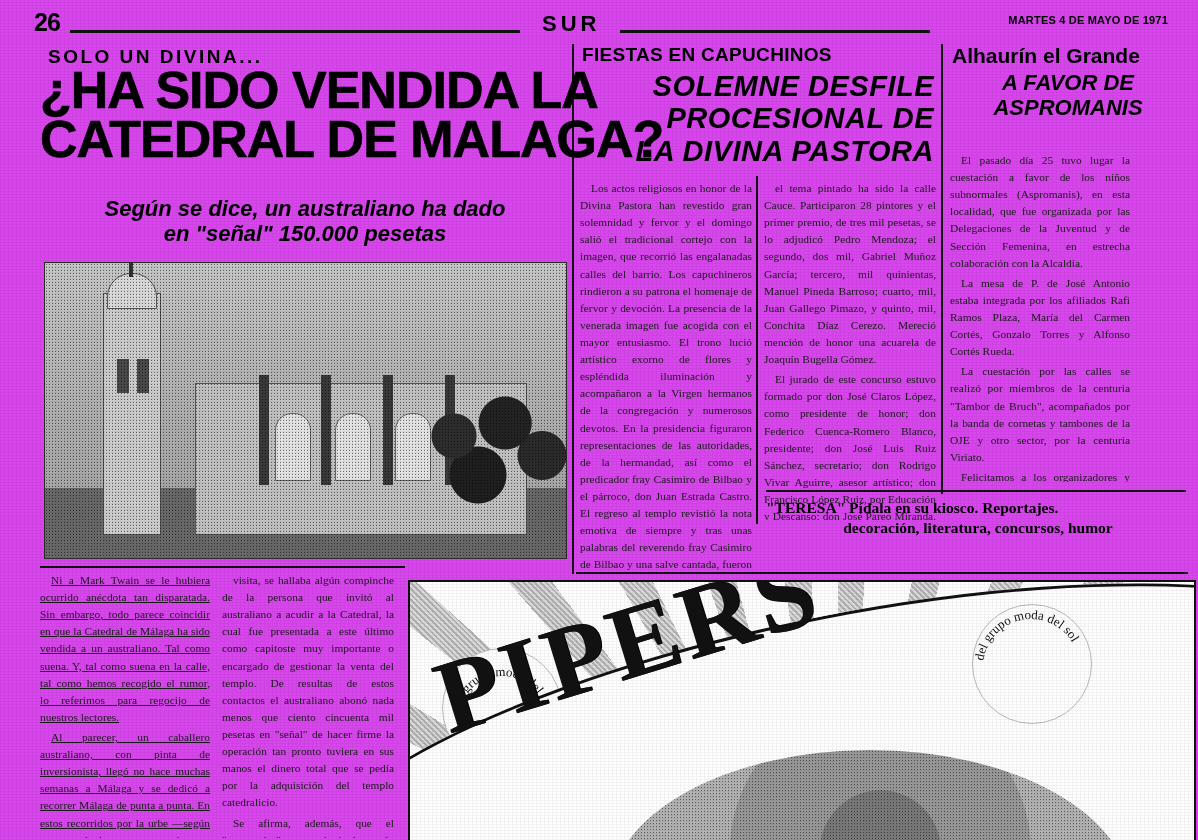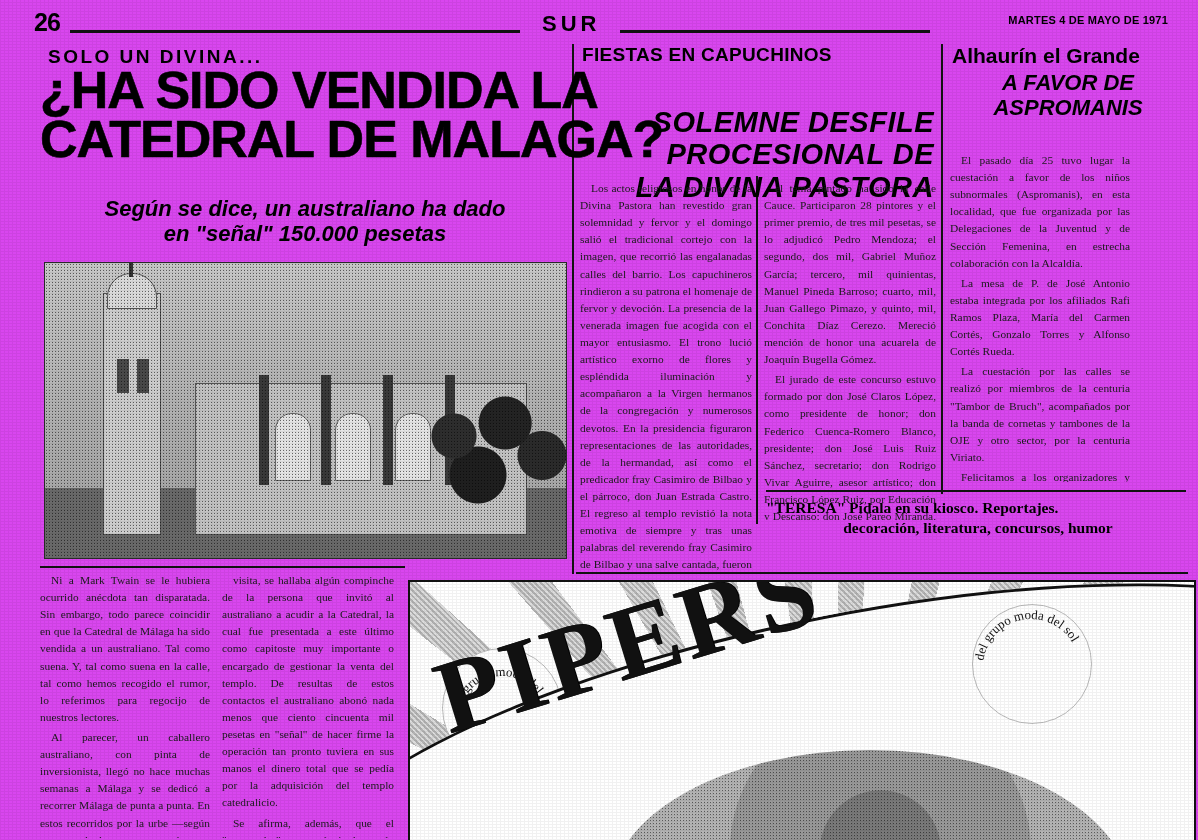--- a/index.html
+++ b/index.html
@@ -168,32 +168,32 @@
     <div class="buttress" style="left:400px;"></div>
     <div class="towerA"></div>
     <div class="towerCap"></div>
     <div class="spire"></div>
     <div class="win" style="left:72px;top:96px;width:12px;height:34px;"></div>
     <div class="win" style="left:92px;top:96px;width:12px;height:34px;"></div>
     <div class="trees"></div>
     <div class="halftone"></div>
   </div>
 
-  <div class="bodycol" style="left:40px;top:572px;width:170px;height:266px;overflow:hidden;">
+  <div class="bodycol" style="left:40px;top:572px;width:170px;height:266px;overflow:hidden;text-decoration:underline;">
     <p>Ni a Mark Twain se le hubiera ocurrido anécdota tan disparatada. Sin embargo, todo parece coincidir en que la Catedral de Málaga ha sido vendida a un australiano. Tal como suena. Y, tal como suena en la calle, tal como hemos recogido el rumor, lo referimos para regocijo de nuestros lectores.</p>
     <p>Al parecer, un caballero australiano, con pinta de inversionista, llegó no hace muchas semanas a Málaga y se dedicó a recorrer Málaga de punta a punta. En estos recorridos por la urbe —según nos calculamos— entró en conocimiento con vaya a usted a saber qué tipos extraños, los cuales le</p>
   </div>
   <div class="bodycol" style="left:222px;top:572px;width:172px;height:266px;overflow:hidden;">
     <p>visita, se hallaba algún compinche de la persona que invitó al australiano a acudir a la Catedral, la cual fue presentada a este último como capitoste muy importante o encargado de gestionar la venta del templo. De resultas de estos contactos el australiano abonó nada menos que ciento cincuenta mil pesetas en "señal" de hacer firme la operación tan pronto tuviera en sus manos el dinero total que se pedía por la adquisición del templo catedralicio.</p>
     <p>Se afirma, además, que el "comprador" preguntó si el templo podría ser desmontado, pieza a pieza, para embarcarlo y trasladarlo a</p>
   </div>
 
   <div class="sect-kicker" style="left:582px;top:44px;">FIESTAS EN CAPUCHINOS</div>
 
-  <div class="sect-head" style="left:582px;top:70px;width:352px;margin-top:36px;">
+  <div class="sect-head" style="left:582px;top:70px;width:352px;">
     <div>SOLEMNE DESFILE</div>
     <div>PROCESIONAL DE</div>
     <div>LA DIVINA PASTORA</div>
   </div>
 
   <div class="bodycol" style="left:580px;top:180px;width:172px;height:390px;overflow:hidden;">
     <p>Los actos religiosos en honor de la Divina Pastora han revestido gran solemnidad y fervor y el domingo salió el tradicional cortejo con la imagen, que recorrió las engalanadas calles del barrio. Los capuchineros rindieron a su patrona el homenaje de fervor y devoción. La presencia de la venerada imagen fue acogida con el mayor entusiasmo. El trono lució artístico exorno de flores y espléndida iluminación y acompañaron a la Virgen hermanos de la congregación y numerosos devotos. En la presidencia figuraron representaciones de las autoridades, de la hermandad, así como el predicador fray Casimiro de Bilbao y el párroco, don Juan Estrada Castro. El regreso al templo revistió la nota emotiva de siempre y tras unas palabras del reverendo fray Casimiro de Bilbao y una salve cantada, fueron sorteados los borregos que la Divina Pastora lleva en su trono.</p>
 
   </div>
   <div class="bodycol" style="left:764px;top:180px;width:172px;height:340px;overflow:hidden;">

